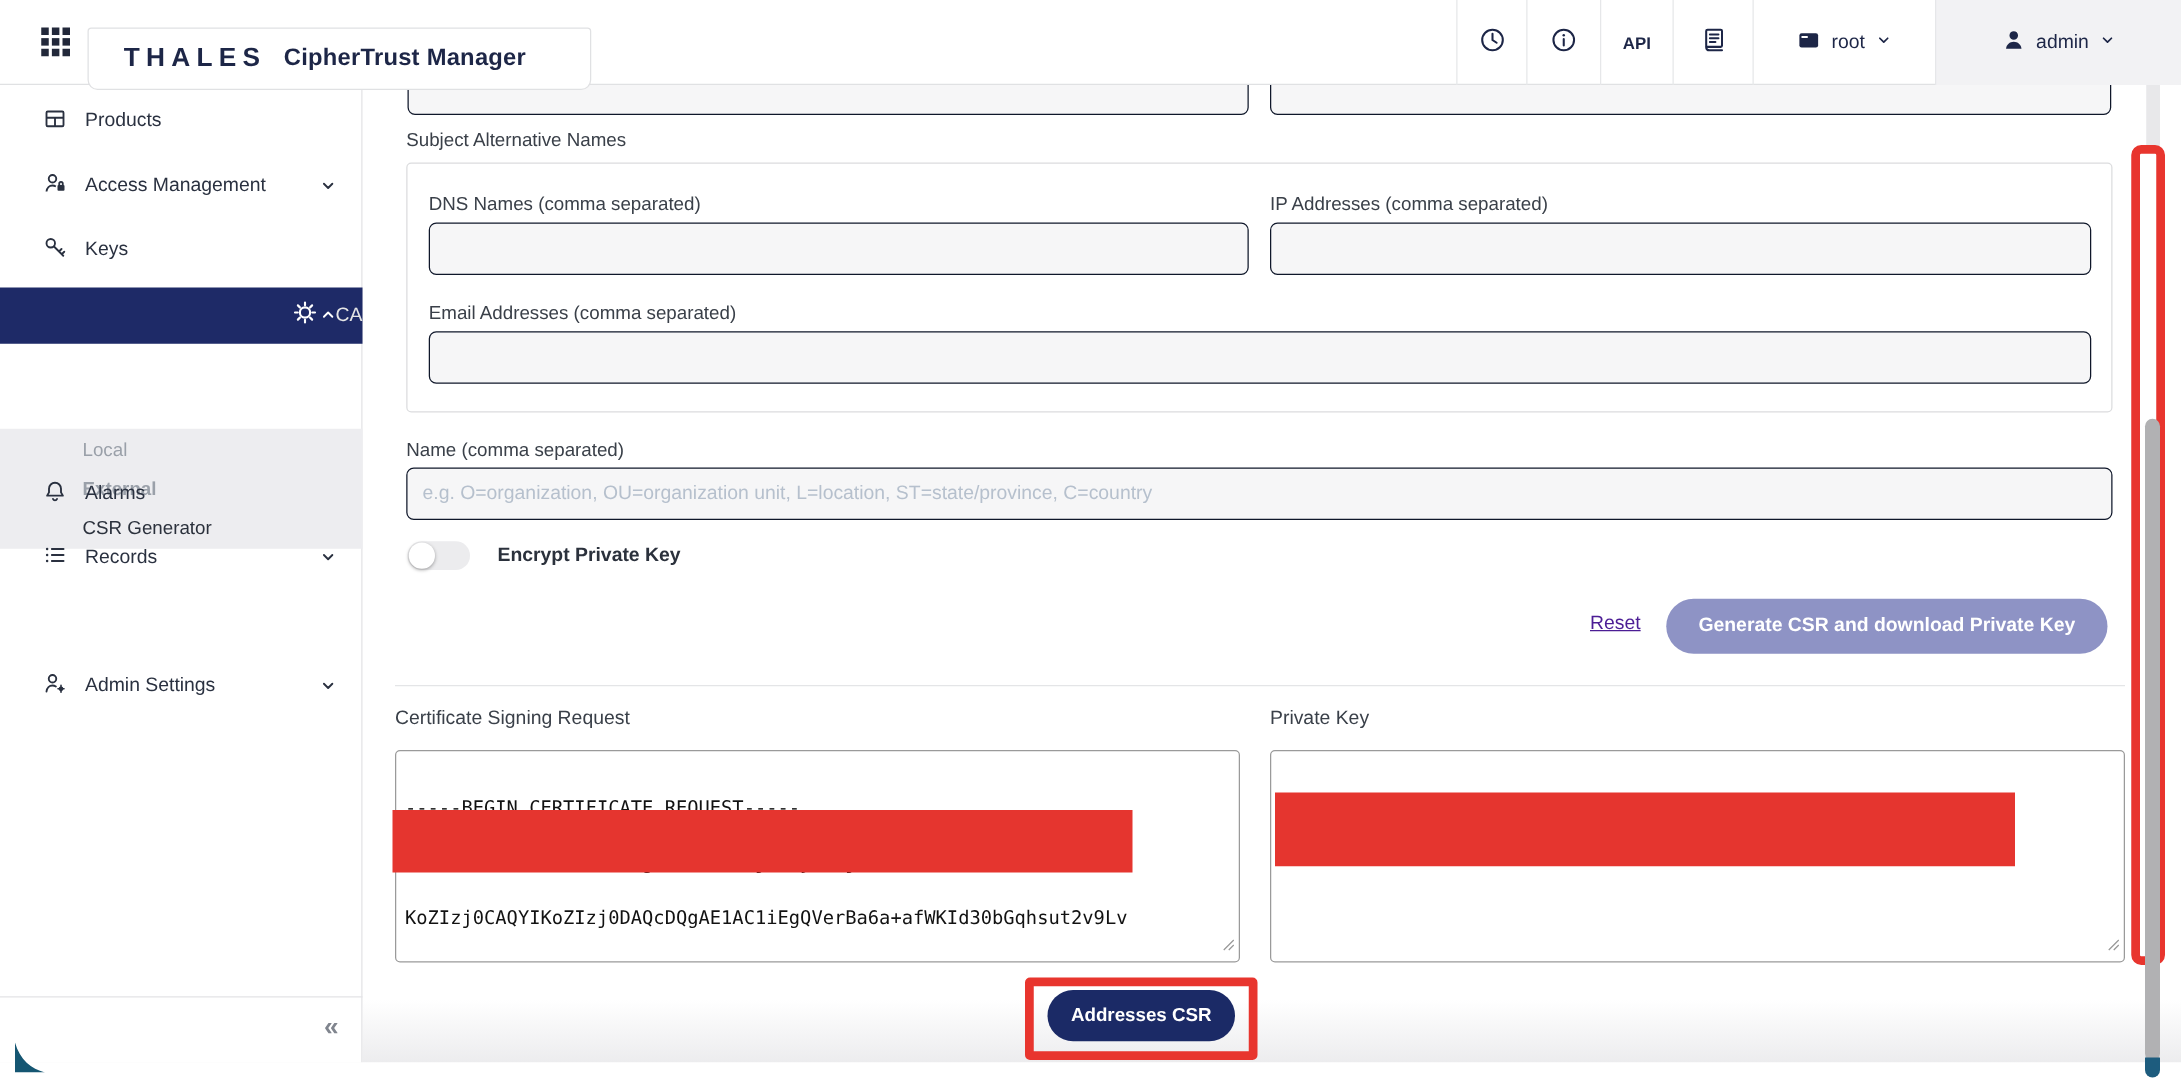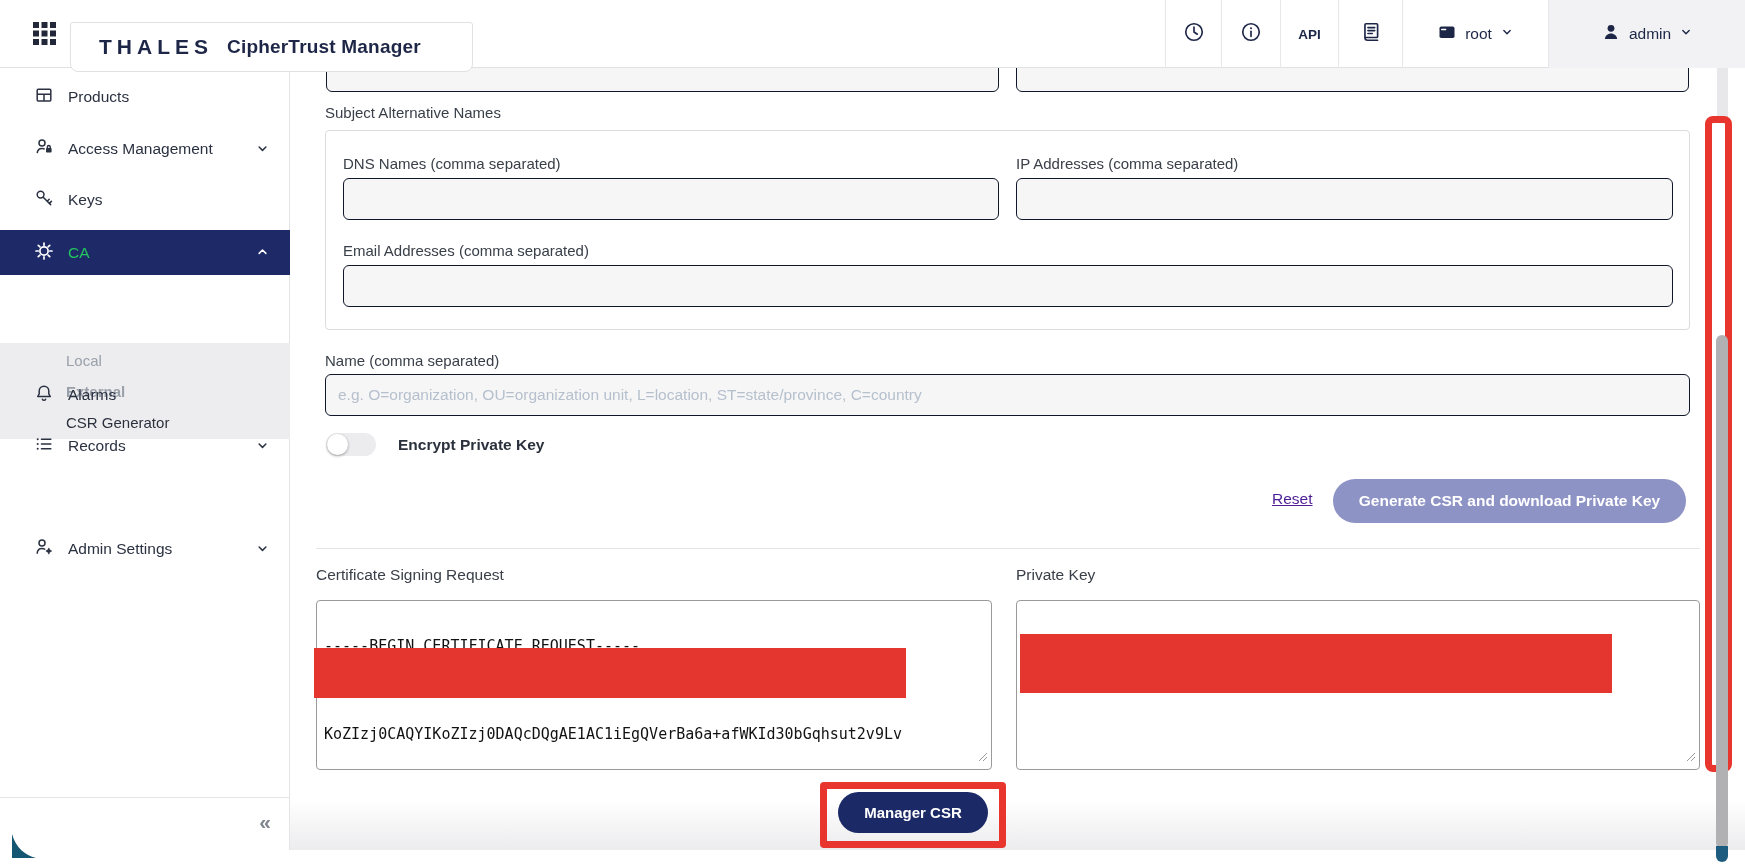--- a/index.html
+++ b/index.html
@@ -19,21 +19,21 @@
   .hcell { position:absolute; top:0; height:68px; border-left:1px solid #e6e7e9; display:flex;
            align-items:center; justify-content:center; gap:8px; font-size:15.5px; color:#1d2647; cursor:pointer; }
 
   
   .sidebar { position:absolute; left:0; top:68px; width:290px; height:782px; background:#fff;
              border-right:1px solid #e3e4e6; z-index:3; }
   .nav-item { position:absolute; left:0; width:290px; height:44px; display:flex; align-items:center;
               padding-left:34px; color:#2a3140; font-size:15.5px; cursor:pointer; }
   .nav-item .txt { margin-left:14px; }
   .nav-item .chev { position:absolute; right:20px; top:14px; }
-  .nav-active { background:#1e2a67; color:#22c55e; height:45px; }
+  .nav-active { background:#1e2a67; color:#e5e5e5; height:45px;justify-content:flex-end; }
   .submenu { position:absolute; left:0; top:275px; width:290px; height:96px; background:#ededf0; }
   .sub-item { position:absolute; left:0; width:290px; height:31px; display:flex; align-items:center;
               padding-left:66px; font-size:15px; cursor:pointer; }
   .sub-muted { color:#9aa0a9; }
   .sub-current { color:#2b313c; }
 
   
   .lbl { position:absolute; font-size:15px; color:#3a4049; z-index:4; }
   .input { position:absolute; background:#f6f6f7; border:1px solid #0f172a; border-radius:6px; z-index:4;
            display:flex; align-items:center; padding:0 12px; font-size:15.5px; }
@@ -365,21 +365,21 @@
     <span class="resize">
       <svg width="10" height="10" viewBox="0 0 10 10" stroke="#999" stroke-width="1">
           <path d="M1 9L9 1M5 9L9 5"></path>
         </svg>
     </span>
   </div>
 
   <div class="redact" style="left:314px;top:648px;width:592px;height:50px;"></div>
   <div class="redact" style="left:1020px;top:634px;width:592px;height:59px;"></div>
 
-  <button class="dl-btn">Manager CSR</button>
+  <button class="dl-btn">Addresses CSR</button>
   <div class="annot" style="left:820px;top:782px;width:186px;height:66px;border-radius:4px;"></div>
 
   <div class="sb-track"></div>
   <div class="sb-redbox"></div>
   <div class="sb-thumb"></div>
   <div class="teal-tip"></div>
 
 </div>
 
 </body></html>

